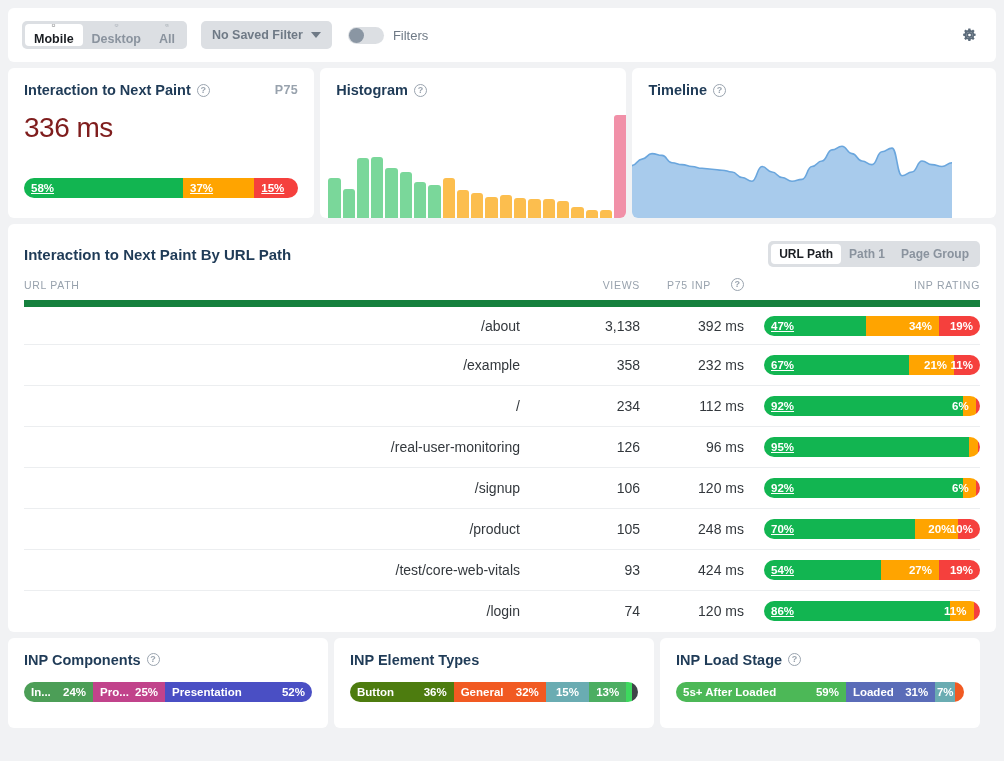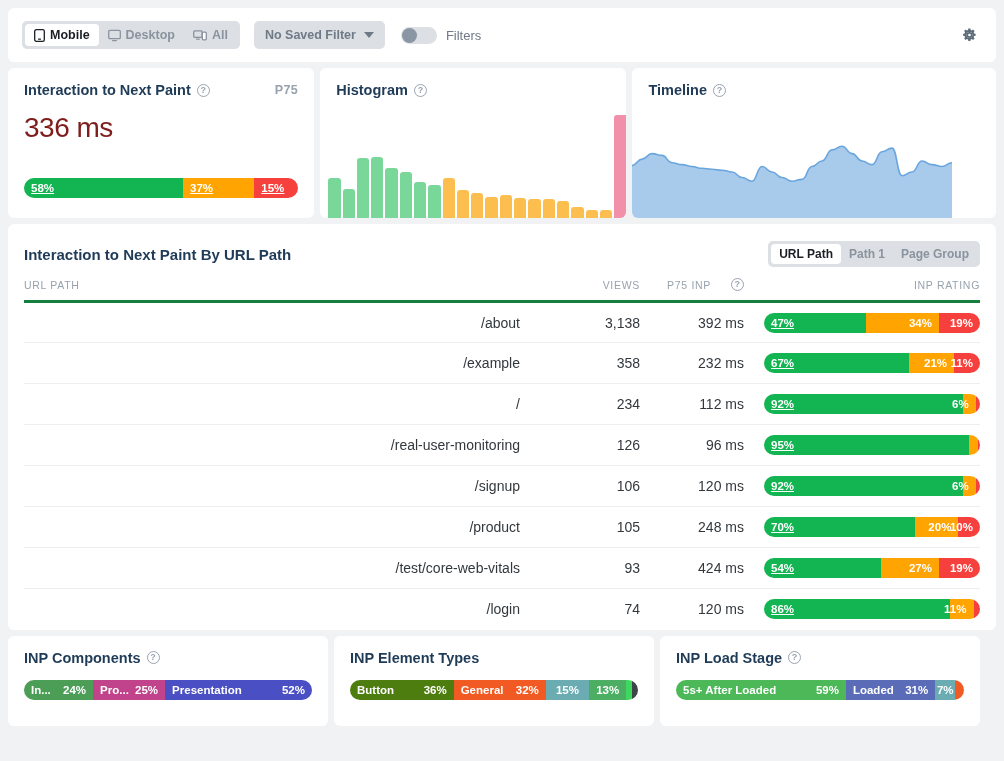--- a/index.html
+++ b/index.html
@@ -18,21 +18,21 @@
     position: relative;
   }
   .seg-group {
     display: flex; align-items: center; background: #dcdfe3;
     border-radius: 5px; padding: 3px; height: 28px;
   }
   .seg {
     display: flex; align-items: center; gap: 5px;
     height: 22px; padding: 0 9px; border-radius: 4px;
     font-size: 12.5px; color: #8a939e; font-weight: 700;
-    cursor: pointer; white-space: nowrap;
+    cursor: pointer; white-space: nowrap; flex-direction: column;
   }
   .seg.active { background: #ffffff; color: #1b1e23; }
   .seg svg { display: block; }
 
   .saved-filter {
     margin-left: 14px; background: #dcdfe3; border-radius: 5px;
     height: 28px; display: flex; align-items: center; gap: 8px;
     padding: 0 11px; font-size: 12.5px; color: #6f7a86; font-weight: 700;
     cursor: pointer;
   }
@@ -119,21 +119,21 @@
   table.inp { width: 100%; border-collapse: collapse; margin-top: 10px; }
   table.inp th {
     font-size: 10.5px; font-weight: 400; color: #98a2ad;
     letter-spacing: .7px; text-transform: uppercase;
     padding: 0 0 9px 0; text-align: right; white-space: nowrap;
   }
   table.inp th.c-path { text-align: left; }
   table.inp th .thwrap { display: inline-flex; align-items: center; gap: 20px; }
   table.inp td { padding: 0; height: 41px; border-top: 1px solid #eceef0;
                  font-size: 14px; color: #33383d; text-align: right; }
-  table.inp tr:first-child td { border-top: 3px solid #15803d; }
+  table.inp tr:first-child td { border-top: 7px solid #15803d; }
   td.c-path { text-align: left; }
   .c-views { width: 120px; }
   .c-inp   { width: 110px; padding-right: 6px !important; }
   .c-rate  { width: 230px; }
   .inp-good { color: #1c8a45; }
   .inp-poor { color: #d2490f; }
   .rate-wrap { padding-left: 14px; }
 
   
   .bot-card { width: 320px; height: 90px; }

